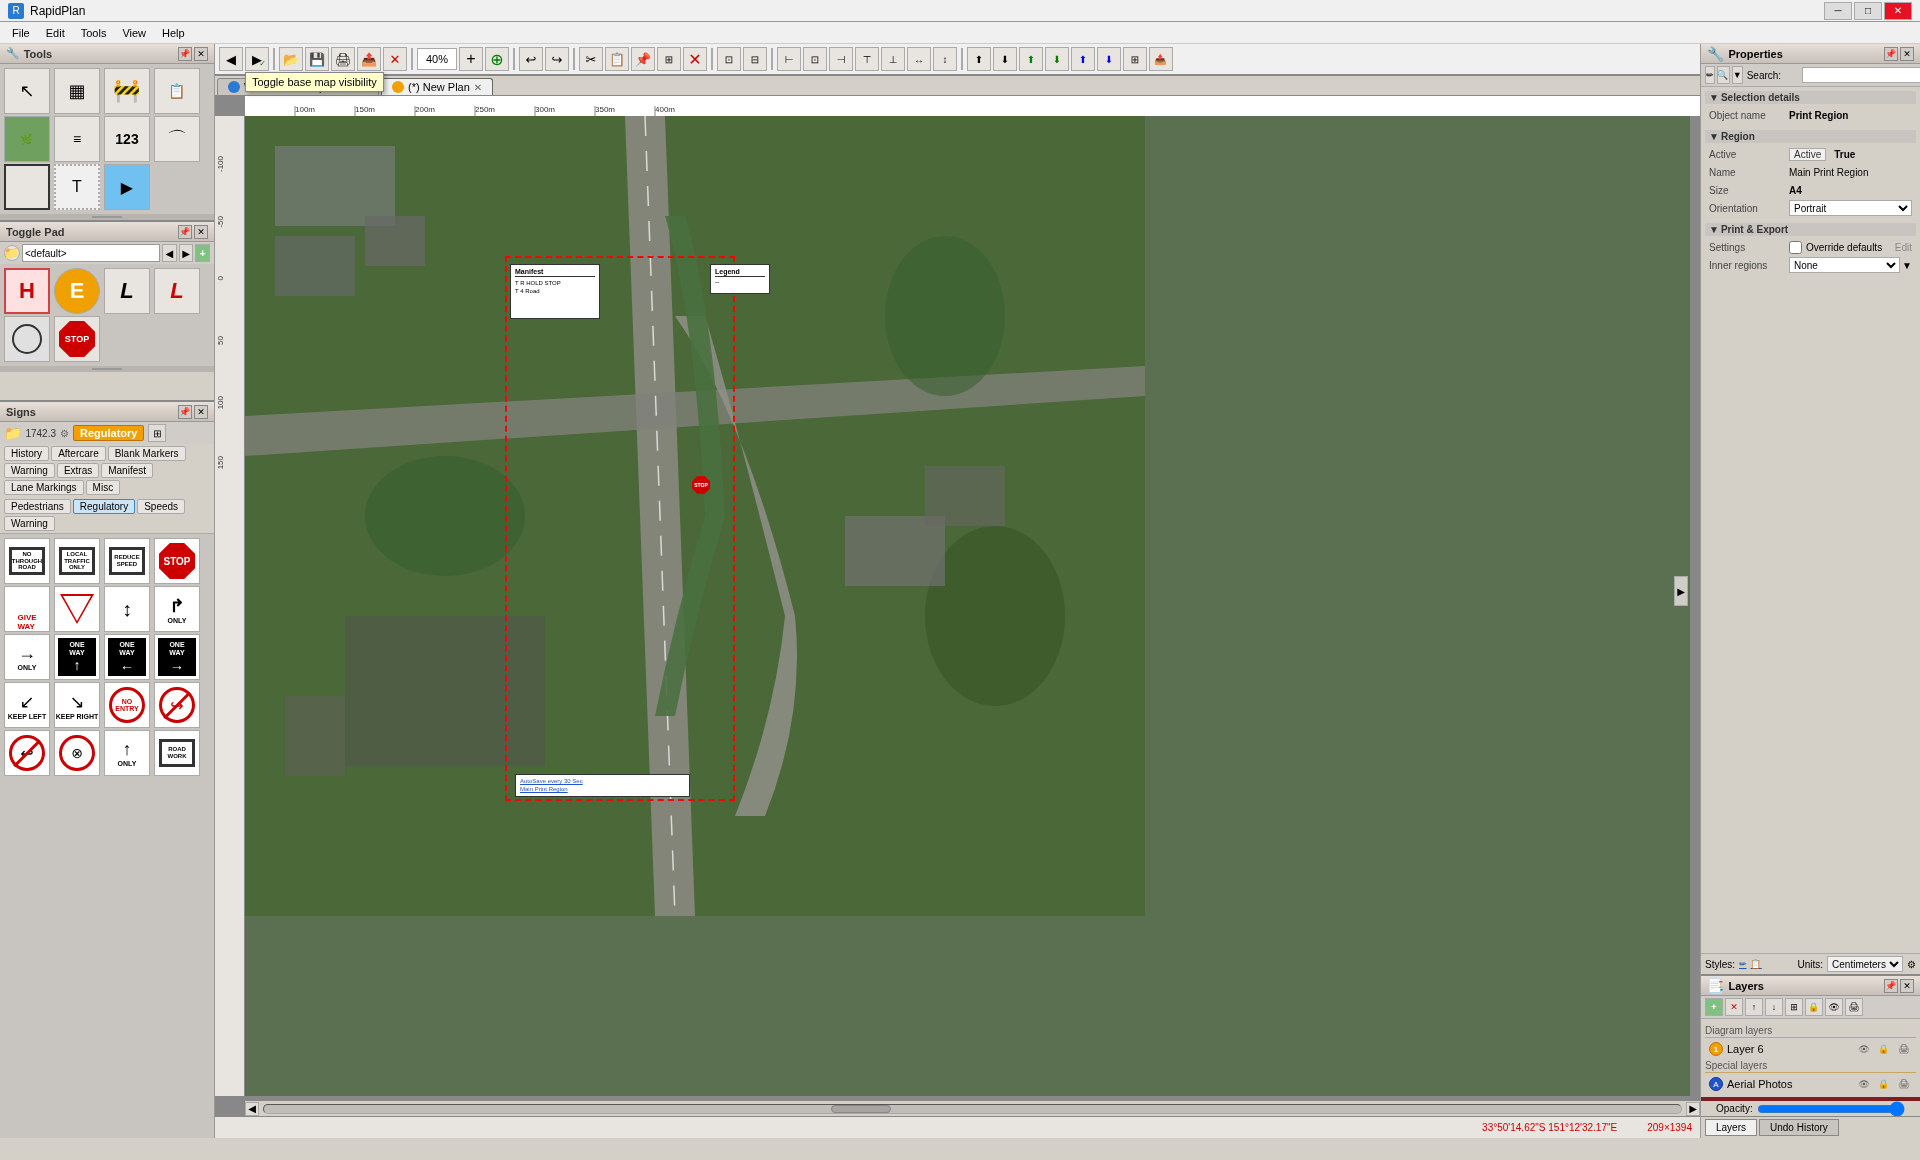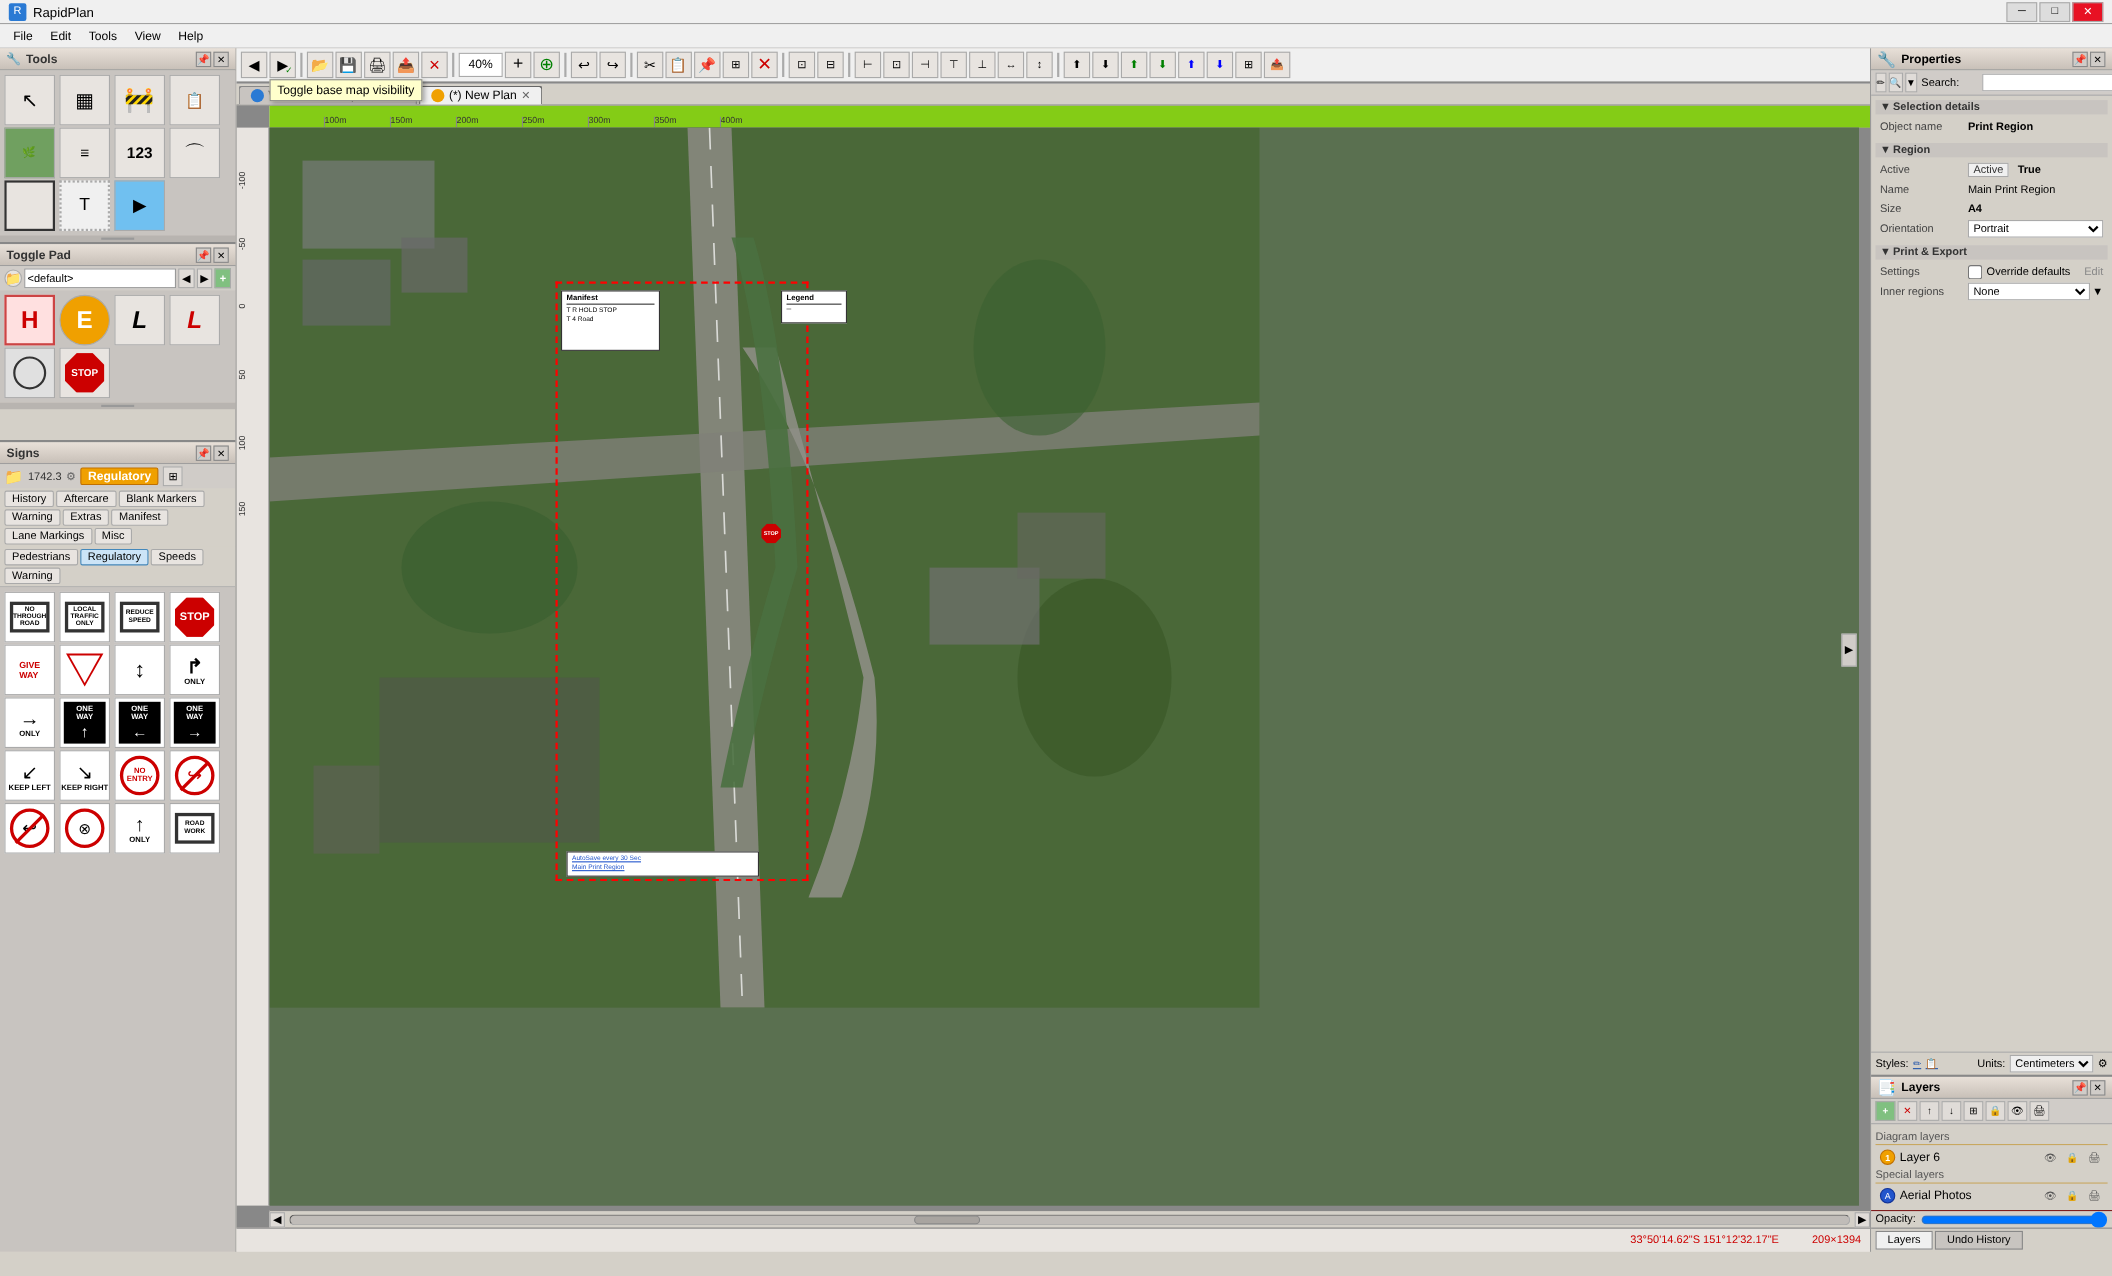--- a/index.html
+++ b/index.html
@@ -125,21 +125,21 @@
     .layers-section-label { font-size: 10px; color: #555; margin: 2px 0; border-bottom: 1px solid #c8a860; padding-bottom: 1px; }
     .layer-row { display: flex; align-items: center; padding: 2px 4px; gap: 4px; cursor: pointer; }
     .layer-icon { width: 14px; height: 14px; border-radius: 50%; display: flex; align-items: center; justify-content: center; font-size: 8px; }
     .layer-name { font-size: 11px; flex: 1; }
     .layer-ctrl { width: 16px; height: 14px; font-size: 9px; cursor: pointer; display: flex; align-items: center; justify-content: center; color: #555; }
 
     #props-styles-row { display: flex; align-items: center; padding: 2px 4px; background: #d4d0c8; border-top: 1px solid #aaa; font-size: 10px; gap: 4px; }
     #props-styles-row .styles-btn { font-size: 9px; cursor: pointer; color: #2255aa; text-decoration: underline; }
 
     
-    #opacity-row { display: flex; align-items: center; padding: 2px 4px; background: #d4d0c8; gap: 4px; font-size: 10px; border-top: 1px solid #7f1d1d; }
+    #opacity-row { display: flex; align-items: center; padding: 2px 15px; background: #d4d0c8; gap: 4px; font-size: 10px; border-top: 4px solid #7f1d1d; }
     #opacity-row input[type=range] { flex: 1; height: 10px; }
 
     
     #bottom-tabs { height: 22px; background: #d4d0c8; border-top: 1px solid #888; display: flex; align-items: center; padding: 0 4px; gap: 2px; }
     .bottom-tab { padding: 2px 10px; background: #c8c4c0; border: 1px solid #888; font-size: 10px; cursor: pointer; }
     .bottom-tab.active-tab { background: #f0f0f0; }
 
     
     .sign-stop { background: #cc0000; color: white; font-size: 10px; font-weight: bold; width: 36px; height: 36px; clip-path: polygon(30% 0%, 70% 0%, 100% 30%, 100% 70%, 70% 100%, 30% 100%, 0% 70%, 0% 30%); display: flex; align-items: center; justify-content: center; }
     .sign-rect-black { width: 36px; height: 28px; background: white; border: 3px solid #333; display: flex; align-items: center; justify-content: center; font-size: 7px; font-weight: bold; text-align: center; line-height: 1.1; }
@@ -278,21 +278,21 @@
           </div>
 
           <div class="sign-item">
             <div class="sign-rect-black" style="font-size:6px;">REDUCE<br>SPEED</div>
           </div>
 
           <div class="sign-item">
             <div class="sign-stop">STOP</div>
           </div>
 
-          <div class="sign-item" style="flex-direction:column; gap:2px;">
+          <div class="sign-item" style="flex-direction:column; gap:2px;justify-content:flex-end;">
             <div style="font-size:8px; font-weight:bold; color:#cc0000;">GIVE<br>WAY</div>
           </div>
 
           <div class="sign-item">
             <div style="width:34px; height:30px; border-left: 17px solid transparent; border-right: 17px solid transparent; border-top: 30px solid #cc0000; position:relative;">
               <div style="position:absolute; top:-28px; left:-14px; width:0; height:0; border-left: 14px solid transparent; border-right: 14px solid transparent; border-top: 25px solid white;"></div>
             </div>
           </div>
 
           <div class="sign-item">
@@ -454,21 +454,21 @@
       <div class="tab active-tab">
         <div class="tab-icon" style="background:#f0a000;"></div>
         <span>(*) New Plan</span>
         <span class="tab-close">✕</span>
       </div>
     </div>
 
     <div id="canvas-area">
 
       <div id="ruler-top">
-        <div style="position:relative; width:100%; height:20px; background:#84cc16; overflow:hidden;">
+        <div style="position:relative; width:100%; height:20px; background:#ffffff; overflow:hidden;">
           <div style="position:absolute; top:0; left:0; right:0; height:20px; display:flex; align-items:flex-end; padding-bottom:2px;">
             <span style="position:absolute; left:50px; font-size:8px; color:#333;">100m</span>
             <span style="position:absolute; left:110px; font-size:8px; color:#333;">150m</span>
             <span style="position:absolute; left:170px; font-size:8px; color:#333;">200m</span>
             <span style="position:absolute; left:230px; font-size:8px; color:#333;">250m</span>
             <span style="position:absolute; left:290px; font-size:8px; color:#333;">300m</span>
             <span style="position:absolute; left:350px; font-size:8px; color:#333;">350m</span>
             <span style="position:absolute; left:410px; font-size:8px; color:#333;">400m</span>
           </div>
 

